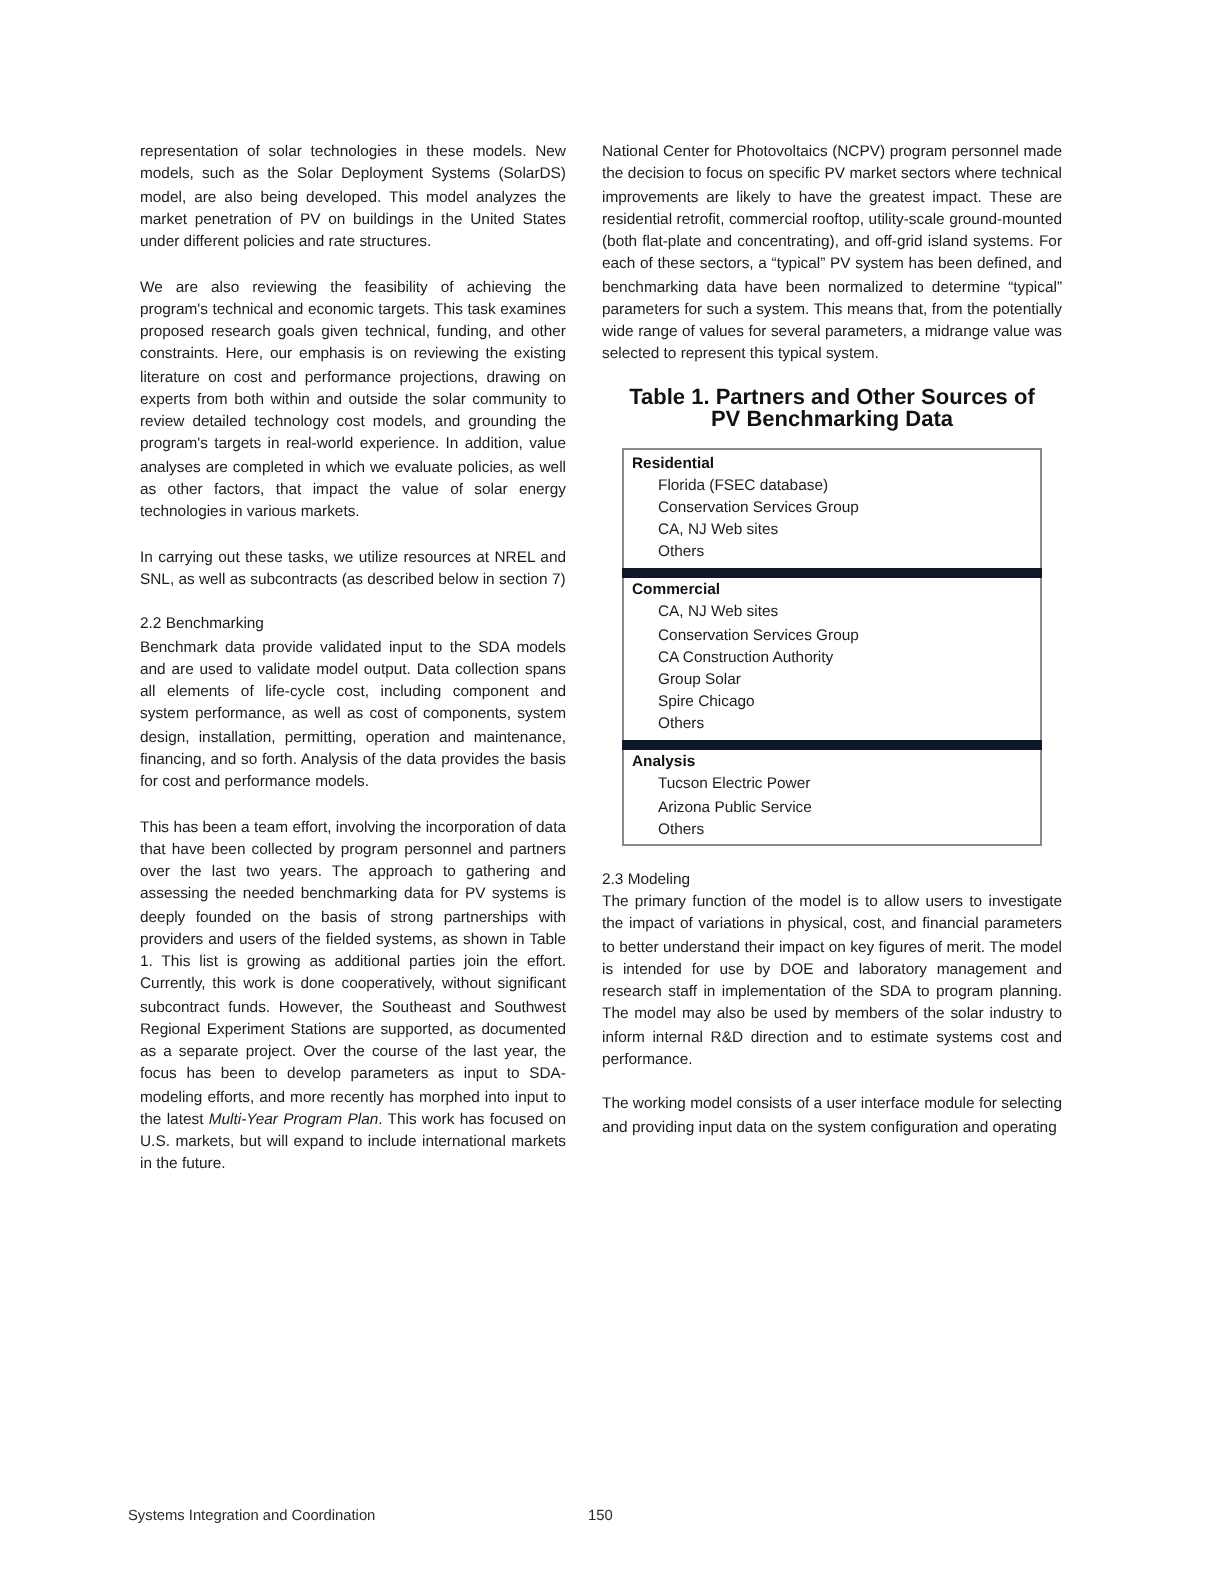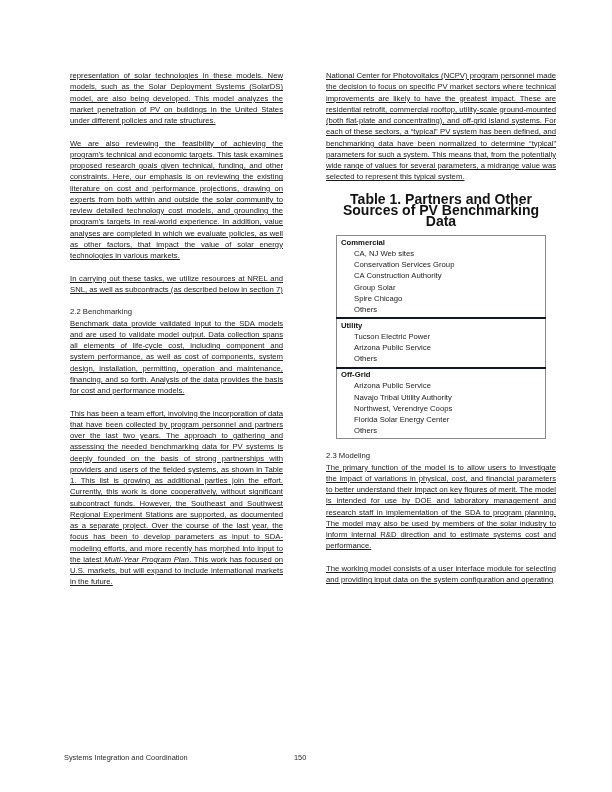--- a/index.html
+++ b/index.html
@@ -29,60 +29,59 @@
     line-height: 11.25px;
     text-align: justify;
     text-justify: inter-word;
     color: #1c1c1c;
   }
   .col-left {
     left: 70px;
     width: 213px;
   }
   .col-right {
-    left: 326px;
+    left: 301px;
     width: 230px;
   }
   p.para {
     margin: 0 0 11.25px 0;
     text-align: justify;
-    text-decoration: underline;
   }
   p.para:last-child { margin-bottom: 0; }
   p.para.nospace { margin-bottom: 3px; }
   .lastline-left > :last-child { text-align: justify; }
   h3.sec-head {
     margin: 0;
     font-size: 7.7px;
     line-height: 11.25px;
     font-weight: normal;
     text-align: left;
   }
   .tbl-title {
     margin: 0 0 8px 0;
-    font-size: 14px;
+    font-size: 11px;
     line-height: 11.2px;
     font-weight: bold;
     text-align: center;
     color: #121212;
   }
   .tbl-wrap {
     margin: 0 0 11px 0;
     padding: 0 10px;
   }
   table.ptable {
     width: 100%;
     border-collapse: collapse;
     border: 1px solid #8a8a8a;
     font-size: 7.7px;
     line-height: 11.2px;
   }
   table.ptable td.sect {
     padding: 0.5px 0 2px 4px;
-    border-top: 2px solid #0f172a;
+    border-top: 5px solid #0f172a;
     vertical-align: top;
   }
   table.ptable tr:first-child td.sect {
     border-top: none;
   }
   .grp-name {
     font-weight: bold;
     display: block;
     color: #111;
   }
@@ -128,44 +127,43 @@
 
   <div class="col col-right">
     <p class="para">National Center for Photovoltaics (NCPV) program personnel made the decision to focus on specific PV market sectors where technical improvements are likely to have the greatest impact.  These are residential retrofit, commercial rooftop, utility-scale ground-mounted (both flat-plate and concentrating), and off-grid island systems.  For each of these sectors, a “typical” PV system has been defined, and benchmarking data have been normalized to determine “typical” parameters for such a system.  This means that, from the potentially wide range of values for several parameters, a midrange value was selected to represent this typical system.</p>
 
     <div class="tbl-wrap">
       <div class="tbl-title">Table 1. Partners and Other Sources of PV Benchmarking Data</div>
       <table class="ptable">
         <tbody>
           <tr>
             <td class="sect">
+              <span class="grp-name">Residential</span>
+              <span class="grp-item">Florida (FSEC database)</span>
+              <span class="grp-item">Conservation Services Group</span>
+              <span class="grp-item">CA, NJ Web sites</span>
+              <span class="grp-item">Others</span>
+            </td>
+          </tr>
+          <tr>
+            <td class="sect">
               <span class="grp-name">Commercial</span>
               <span class="grp-item">CA, NJ Web sites</span>
               <span class="grp-item">Conservation Services Group</span>
               <span class="grp-item">CA Construction Authority</span>
               <span class="grp-item">Group Solar</span>
               <span class="grp-item">Spire Chicago</span>
               <span class="grp-item">Others</span>
             </td>
           </tr>
           <tr>
             <td class="sect">
-              <span class="grp-name">Utility</span>
+              <span class="grp-name">Analysis</span>
               <span class="grp-item">Tucson Electric Power</span>
               <span class="grp-item">Arizona Public Service</span>
-              <span class="grp-item">Others</span>
-            </td>
-          </tr>
-          <tr>
-            <td class="sect">
-              <span class="grp-name">Off-Grid</span>
-              <span class="grp-item">Arizona Public Service</span>
-              <span class="grp-item">Navajo Tribal Utility Authority</span>
-              <span class="grp-item">Northwest, Verendrye Coops</span>
-              <span class="grp-item">Florida Solar Energy Center</span>
               <span class="grp-item">Others</span>
             </td>
           </tr>
         </tbody>
       </table>
     </div>
 
     <h3 class="sec-head">2.3 Modeling</h3>
     <p class="para">The primary function of the model is to allow users to investigate the impact of variations in physical, cost, and financial parameters to better understand their impact on key figures of merit.  The model is intended for use by DOE and laboratory management and research staff in implementation of the SDA to program planning. The model may also be used by members of the solar industry to inform internal R&amp;D direction and to estimate systems cost and performance.</p>
     <p class="para nospace">The working model consists of a user interface module for selecting and providing input data on the system configuration and operating</p>

